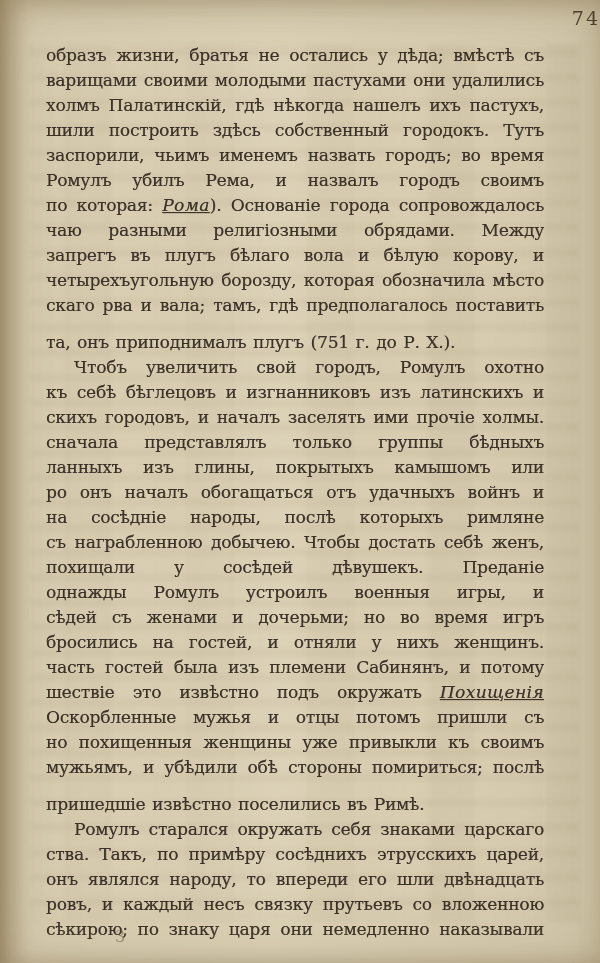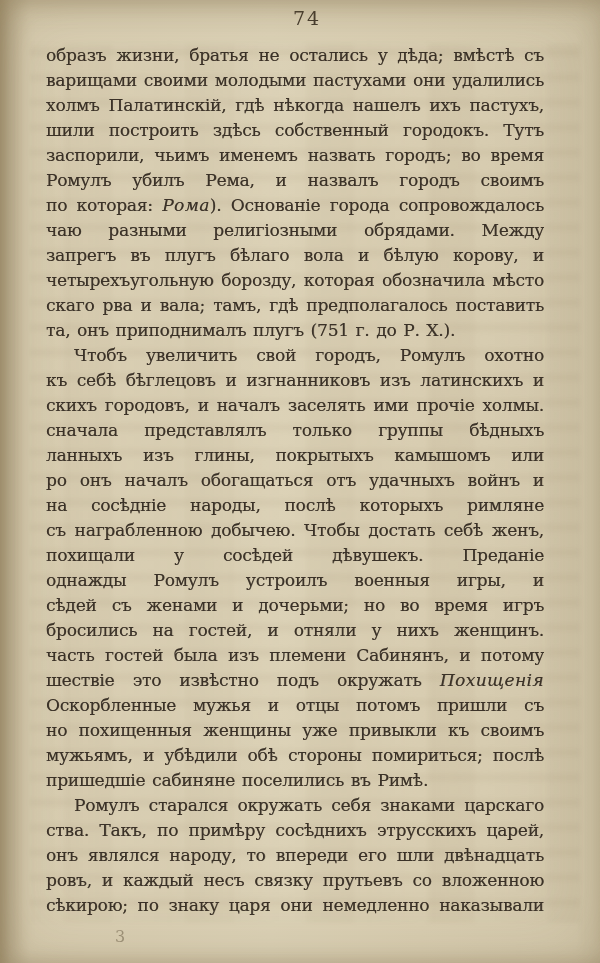--- a/index.html
+++ b/index.html
@@ -48,21 +48,21 @@
         transparent 82px, transparent 121px),
       repeating-linear-gradient(90deg,
         rgba(122, 102, 70, 0.05) 0px, transparent 55px,
         rgba(122, 102, 70, 0.05) 140px, transparent 200px);
   }
   .page-number {
     position: absolute;
     top: 7px;
     left: 0;
     width: 100%;
-    text-align: center;
+    text-align: right;
     font-size: 19px;
     letter-spacing: 2px;
     text-indent: 14px;
     color: #453b2e;
   }
   .page-text {
     position: absolute;
     left: 46px;
     top: 43px;
     width: 498px;
@@ -73,22 +73,22 @@
     font-size: 17px;
     letter-spacing: -0.2px;
     word-spacing: 1.5px;
     white-space: normal;
     overflow: hidden;
     text-align: justify;
     text-align-last: justify;
     text-shadow: 0.3px 0.3px 0.5px rgba(59, 50, 40, 0.55);
   }
   .line.indent { text-indent: 28px; }
-  .line.end { text-align-last: left; }
-  .it { font-style: italic; letter-spacing: 0.4px; }
+  .line.end { text-align-last: left; margin-top: 12px; }
+  .it { font-style: italic; letter-spacing: 0.4px; text-decoration: underline; }
   .signature-mark {
     position: absolute;
     left: 115px;
     top: 927px;
     font-size: 16px;
     color: #6d6049;
     opacity: 0.55;
     filter: blur(0.6px);
   }
 </style>
@@ -122,21 +122,21 @@
     <div class="line"><span>съ награбленною добычею. Чтобы достать себѣ женъ, они</span></div>
     <div class="line"><span>похищали у сосѣдей дѣвушекъ. Преданіе расказываетъ, что</span></div>
     <div class="line"><span>однажды Ромулъ устроилъ военныя игры, и пригласилъ со-</span></div>
     <div class="line"><span>сѣдей съ женами и дочерьми; но во время игръ римляне</span></div>
     <div class="line"><span>бросились на гостей, и отняли у нихъ женщинъ. Большая</span></div>
     <div class="line"><span>часть гостей была изъ племени Сабинянъ, и потому проис-</span></div>
     <div class="line"><span>шествіе это извѣстно подъ окружать </span><span class="it">Похищенія Сабинокъ</span></div>
     <div class="line"><span>Оскорбленные мужья и отцы потомъ пришли съ войскомъ;</span></div>
     <div class="line"><span>но похищенныя женщины уже привыкли къ своимъ римскимъ</span></div>
     <div class="line"><span>мужьямъ, и убѣдили обѣ стороны помириться; послѣ чего</span></div>
-    <div class="line end"><span>пришедшіе сабиняне поселились въ Римѣ.</span></div>
+    <div class="line end"><span>пришедшіе извѣстно поселились въ Римѣ.</span></div>
     <div class="line indent"><span>Ромулъ старался окружать себя знаками царскаго достоин-</span></div>
     <div class="line"><span>ства. Такъ, по примѣру сосѣднихъ этрусскихъ царей, когда</span></div>
     <div class="line"><span>онъ являлся народу, то впереди его шли двѣнадцать ликто-</span></div>
     <div class="line"><span>ровъ, и каждый несъ связку прутьевъ со вложенною въ нихъ</span></div>
     <div class="line"><span>сѣкирою; по знаку царя они немедленно наказывали прови-</span></div>
   </main>
 
 <div class="signature-mark">3</div>
 
 <div class="paper-vignette"></div>

